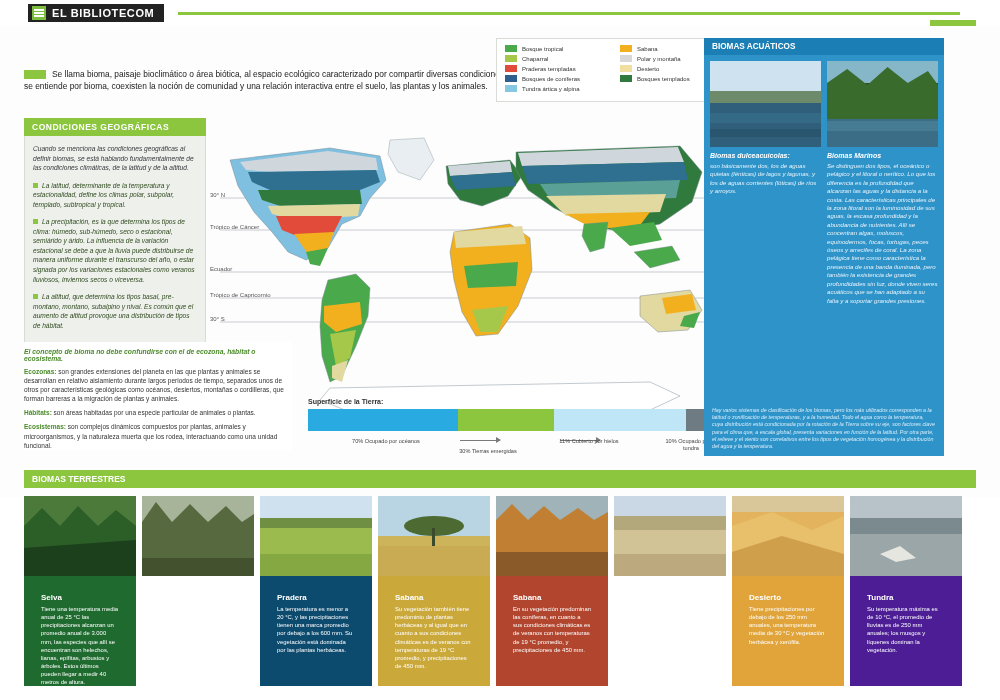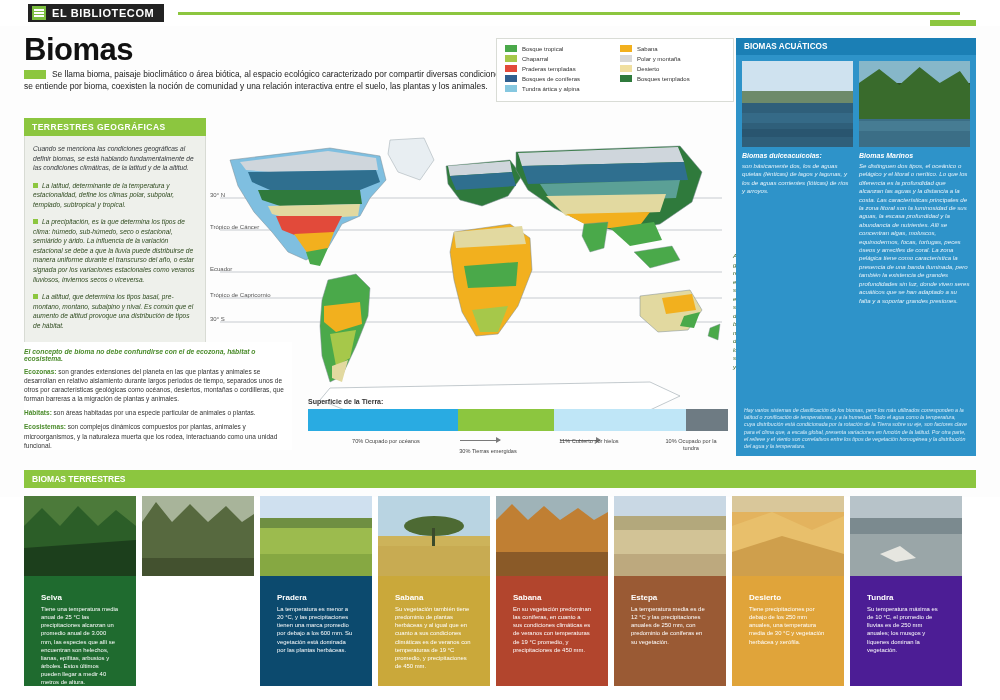--- a/index.html
+++ b/index.html
@@ -50,21 +50,21 @@
 
   
   .legend{position:absolute;left:496px;top:38px;width:220px;background:#fff;border:1px solid #d9dcd6;padding:6px 8px;}
   .legend .cols{display:flex;gap:10px;}
   .legend .col{flex:1;}
   .legend .row{display:flex;align-items:center;margin-bottom:3px;}
   .legend .sw{width:12px;height:7px;margin-right:5px;flex:none;}
   .legend .lb{font-size:6px;color:#333;}
 
   
-  #aqua{position:absolute;left:736px;top:38px;width:240px;height:418px;background:#2e93c9;}
+  #aqua{position:absolute;left:704px;top:38px;width:240px;height:418px;background:#2e93c9;}
   #aqua .head{background:#1b7fb5;color:#fff;font-size:8.2px;font-weight:bold;padding:4px 8px;}
   .aqcols{display:flex;gap:6px;padding:6px;}
   .aqcol{flex:1;}
   .photo{width:100%;height:86px;display:block;}
   .aqh{font-size:7px;font-weight:bold;color:#ffffff;margin:5px 0 3px;font-style:italic;}
   .aqt{font-size:6.1px;line-height:1.38;color:#e8f4fb;font-style:italic;}
   .aqfoot{position:absolute;left:0;bottom:0;width:240px;padding:6px 8px;box-sizing:border-box;
     font-size:5.3px;line-height:1.35;color:#d9eefa;font-style:italic;background:#2e93c9;}
   .scale-note{position:absolute;left:733px;top:252px;width:86px;font-size:6.1px;line-height:1.4;
      color:#2f5d22;font-style:italic;}
@@ -97,27 +97,26 @@
 
   <div class="topbar">
     <div class="brand">
       <span class="bico"></span>
       <span class="btxt">EL BIBLIOTECOM</span>
     </div>
     <div class="greenline"></div>
     <div class="greenblock"></div>
   </div>
 
-  <div class="title">Biomas</div>
   <div class="lead">
     <span class="sq"></span><span>Se llama bioma, paisaje bioclimático o área biótica, al espacio ecológico caracterizado por compartir diversas condiciones geográficas, además de flora y fauna. Dentro de lo que se entiende por bioma, coexisten la noción de comunidad y una relación interactiva entre el suelo, las plantas y los animales.</span>
   </div>
 
   <div class="panel" id="geo">
-    <div class="panel-head">TERRESTRES GEOGRÁFICAS</div>
+    <div class="panel-head">CONDICIONES GEOGRÁFICAS</div>
     <div class="body">
       <p class="first">Cuando se menciona las condiciones geográficas al definir biomas, se está hablando fundamentalmente de las condiciones climáticas, de la latitud y de la altitud.</p>
       <p><span class="bullet"></span><span>La latitud, determinante de la temperatura y estacionalidad, define los climas polar, subpolar, templado, subtropical y tropical.</span></p>
       <p><span class="bullet"></span><span>La precipitación, es la que determina los tipos de clima: húmedo, sub-húmedo, seco o estacional, semiárido y árido. La influencia de la variación estacional se debe a que la lluvia puede distribuirse de manera uniforme durante el transcurso del año, o estar signada por los variaciones estacionales como veranos lluviosos, inviernos secos o viceversa.</span></p>
       <p><span class="bullet"></span><span>La altitud, que determina los tipos basal, pre-montano, montano, subalpino y nival. Es común que el aumento de altitud provoque una distribución de tipos de hábitat.</span></p>
     </div>
   </div>
 
   <div class="panel" id="concepts">
     <div class="body">
@@ -351,24 +350,20 @@
       </div>
 
       <div class="card">
         <svg class="cardimg" viewBox="0 0 112 80" preserveAspectRatio="none">
           <rect width="112" height="80" fill="#c8b98c"></rect>
           <rect width="112" height="22" fill="#c9d8e4"></rect>
           <rect y="20" width="112" height="14" fill="#b3a87c"></rect>
           <rect y="34" width="112" height="46" fill="#d2c396"></rect>
           <rect y="58" width="112" height="22" fill="#bda97e"></rect>
         </svg>
-        <div class="cardbody" style="background:#9a5a34">
-          <div class="cardttl">Estepa</div>
-          <div class="cardtxt">La temperatura media es de 12 °C y las precipitaciones anuales de 250 mm, con predominio de coníferas en su vegetación.</div>
-        </div>
       </div>
 
       <div class="card">
         <svg class="cardimg" viewBox="0 0 112 80" preserveAspectRatio="none">
           <rect width="112" height="80" fill="#e3b35e"></rect>
           <rect width="112" height="16" fill="#d9c79a"></rect>
           <path d="M0,30 L40,16 L80,34 L112,20 L112,80 L0,80 Z" fill="#e8bf6b"></path>
           <path d="M0,56 L50,40 L112,58 L112,80 L0,80 Z" fill="#cf9f4c"></path>
         </svg>
         <div class="cardbody" style="background:#e0a43a">

